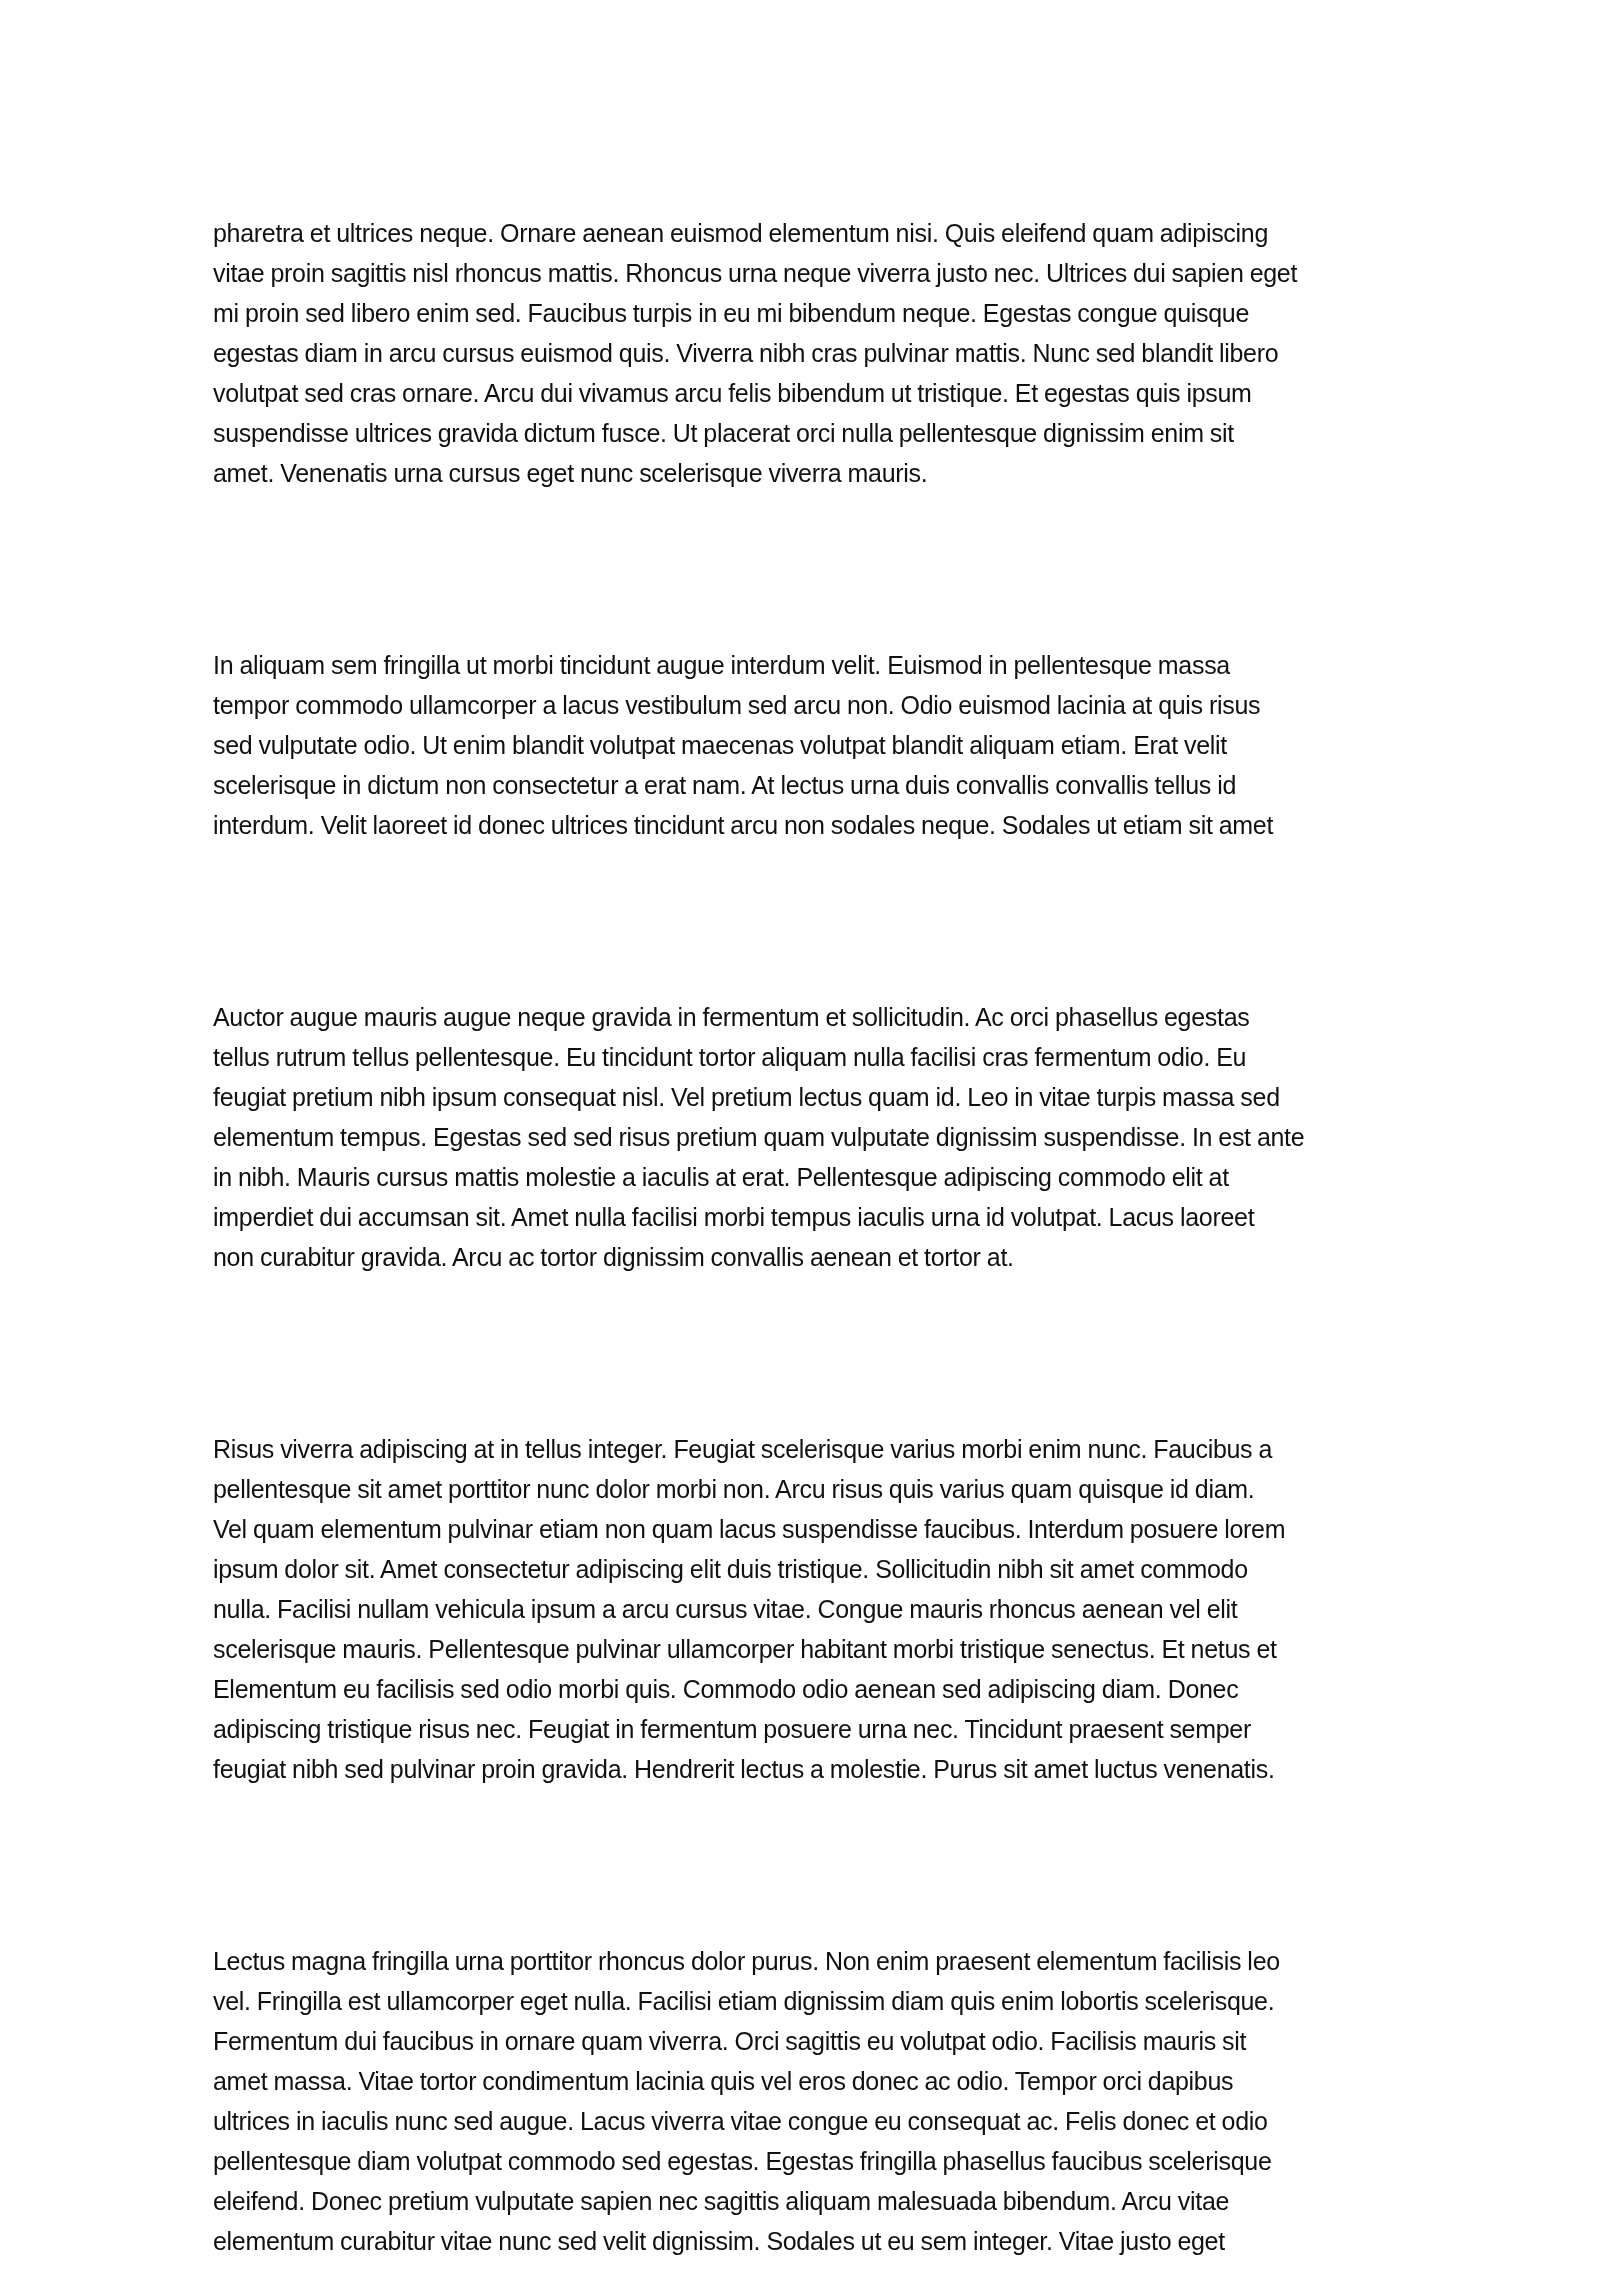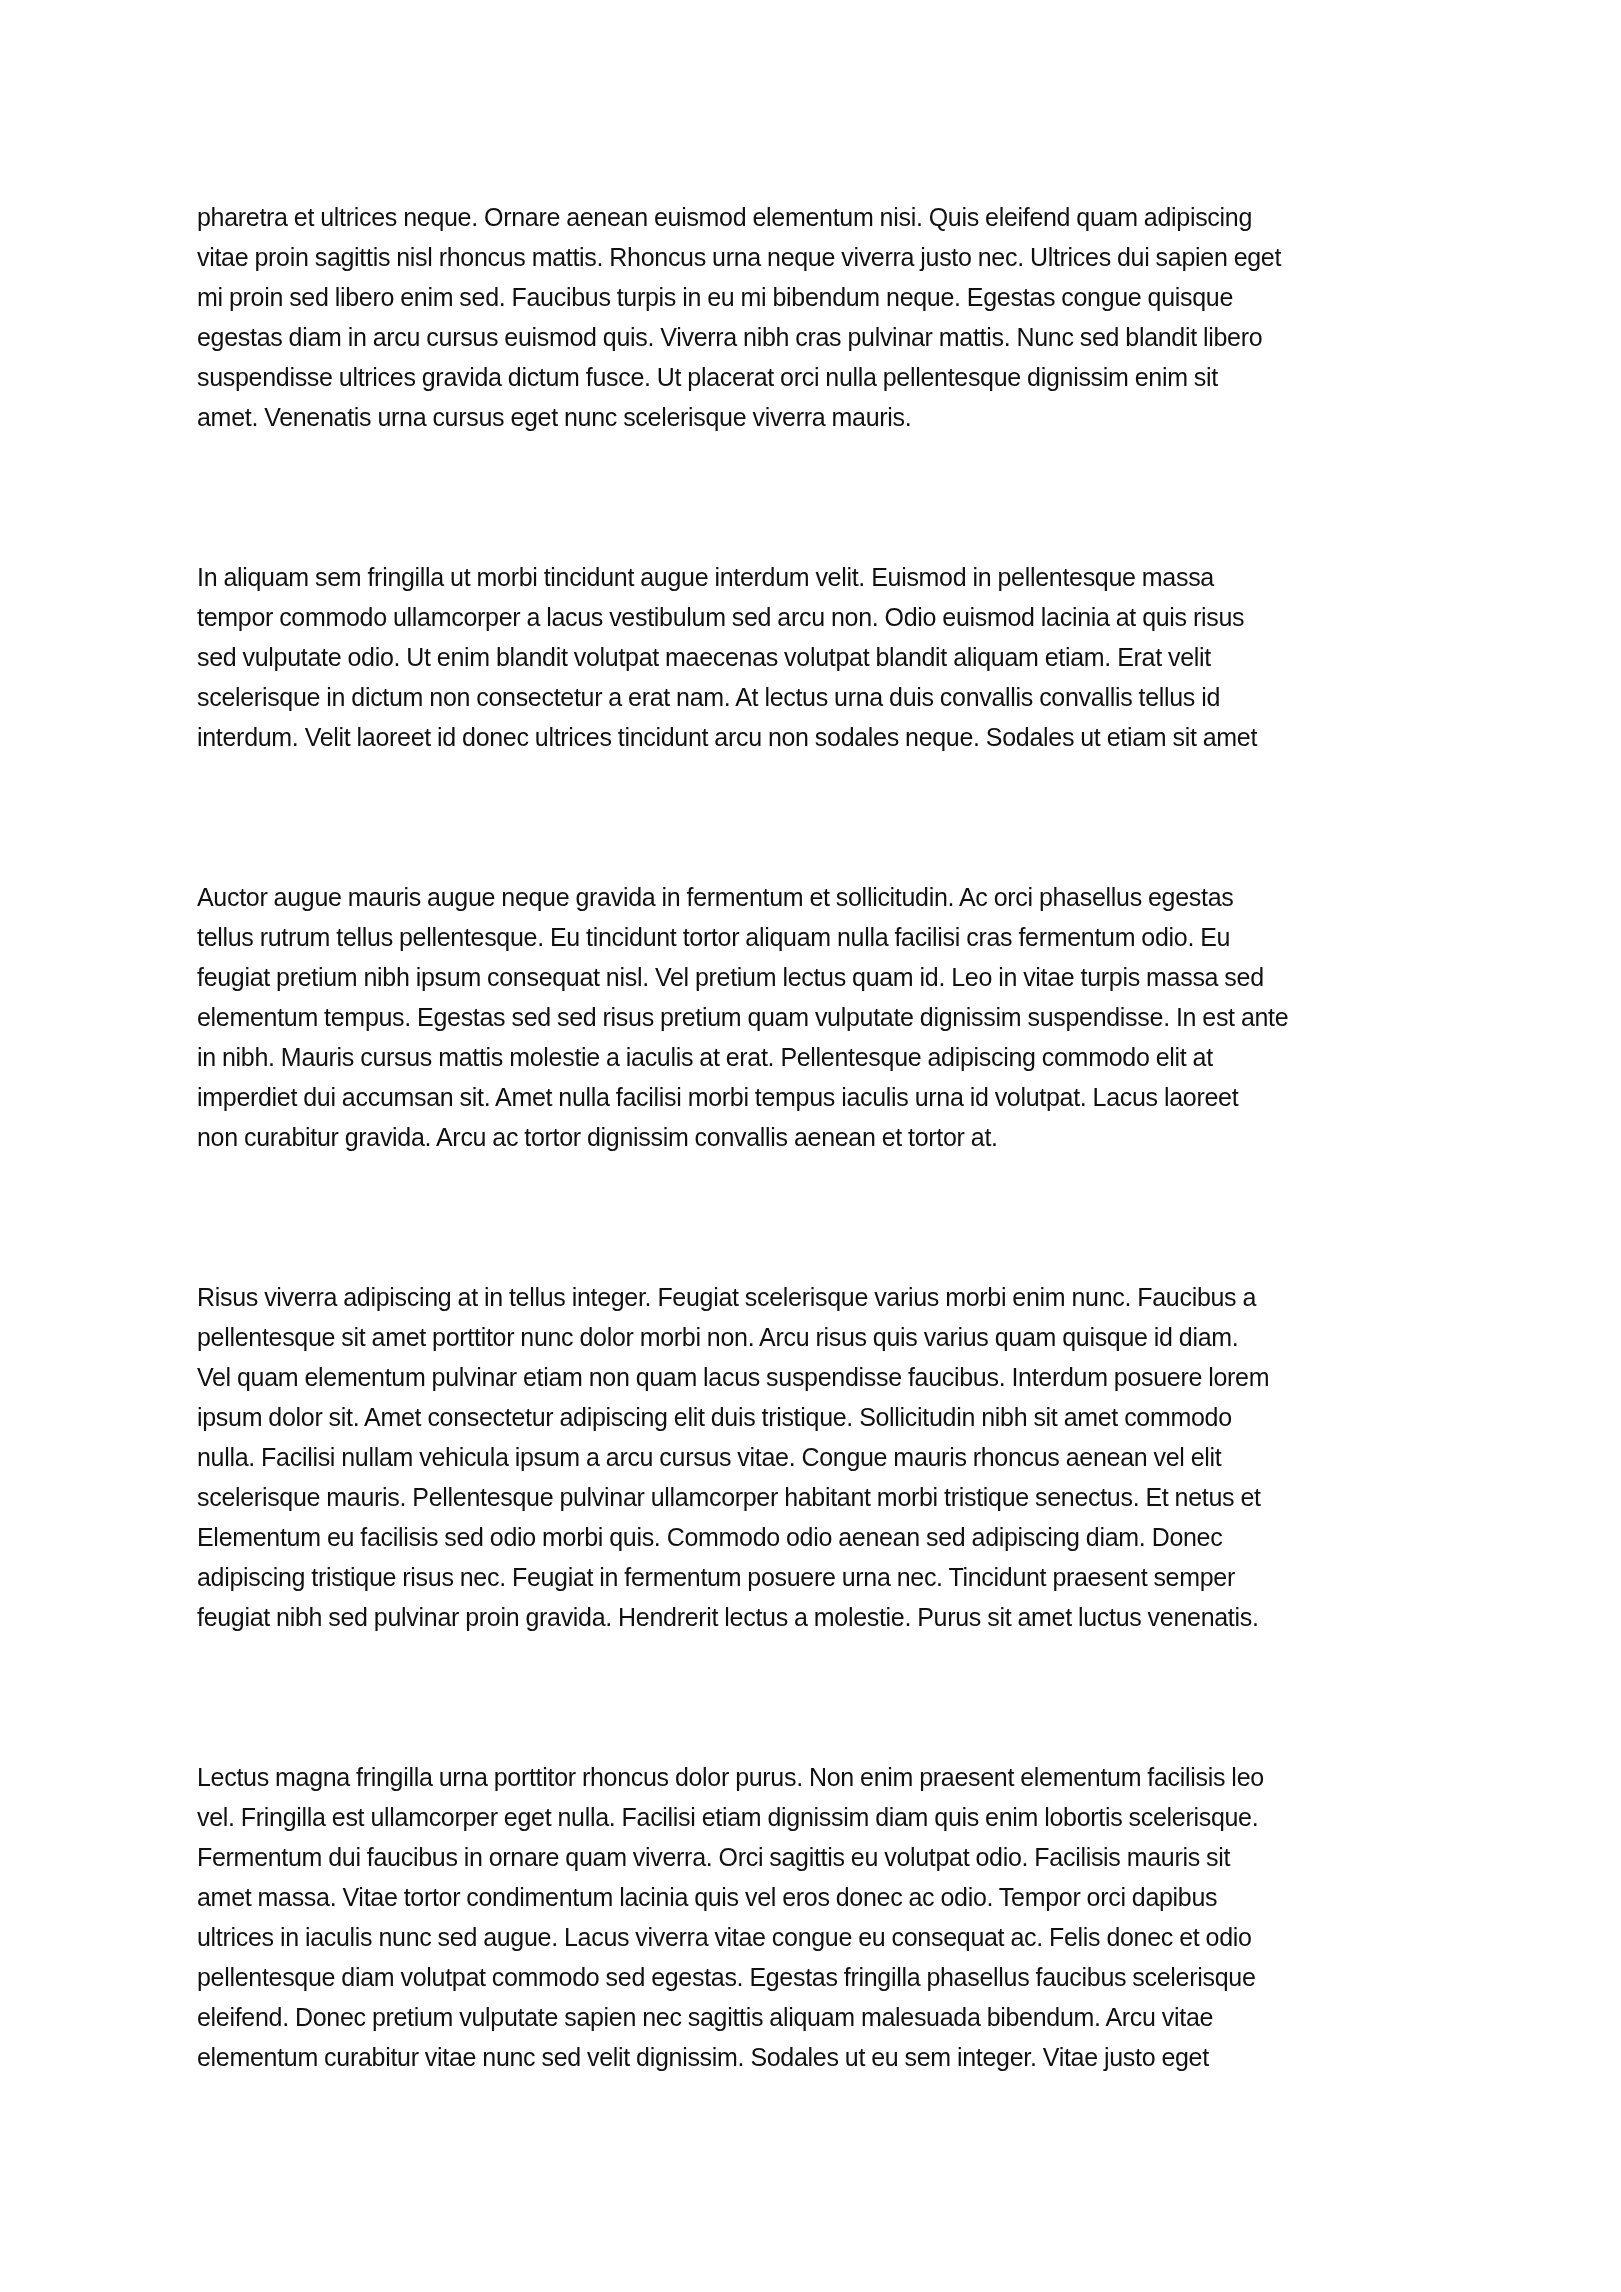--- a/index.html
+++ b/index.html
@@ -19,38 +19,39 @@
       top: 197px;
       width: 1245px;
       font-family: "Liberation Sans", sans-serif;
       font-size: 25px;
       line-height: 40px;
       color: #111111;
       letter-spacing: -0.3px;
       word-spacing: -0.5px;
     }
     .para {
-      margin: 0;
+      margin: 16px;
       padding: 0;
       white-space: normal;
     }
     .gap {
       height: 120px;
     }
   </style>
 </head>
 <body>
 
 <div class="page">
 
   <div class="para">
     <div>pharetra et ultrices neque. Ornare aenean euismod elementum nisi. Quis eleifend quam adipiscing</div>
     <div>vitae proin sagittis nisl rhoncus mattis. Rhoncus urna neque viverra justo nec. Ultrices dui sapien eget</div>
     <div>mi proin sed libero enim sed. Faucibus turpis in eu mi bibendum neque. Egestas congue quisque</div>
     <div>egestas diam in arcu cursus euismod quis. Viverra nibh cras pulvinar mattis. Nunc sed blandit libero</div>
+    <div>volutpat sed cras ornare. Arcu dui vivamus arcu felis bibendum ut tristique. Et egestas quis ipsum</div>
     <div>suspendisse ultrices gravida dictum fusce. Ut placerat orci nulla pellentesque dignissim enim sit</div>
     <div>amet. Venenatis urna cursus eget nunc scelerisque viverra mauris.</div>
   </div>
   <div class="gap"></div>
 
   <div class="para">
     <div>In aliquam sem fringilla ut morbi tincidunt augue interdum velit. Euismod in pellentesque massa</div>
     <div>tempor commodo ullamcorper a lacus vestibulum sed arcu non. Odio euismod lacinia at quis risus</div>
     <div>sed vulputate odio. Ut enim blandit volutpat maecenas volutpat blandit aliquam etiam. Erat velit</div>
     <div>scelerisque in dictum non consectetur a erat nam. At lectus urna duis convallis convallis tellus id</div>

